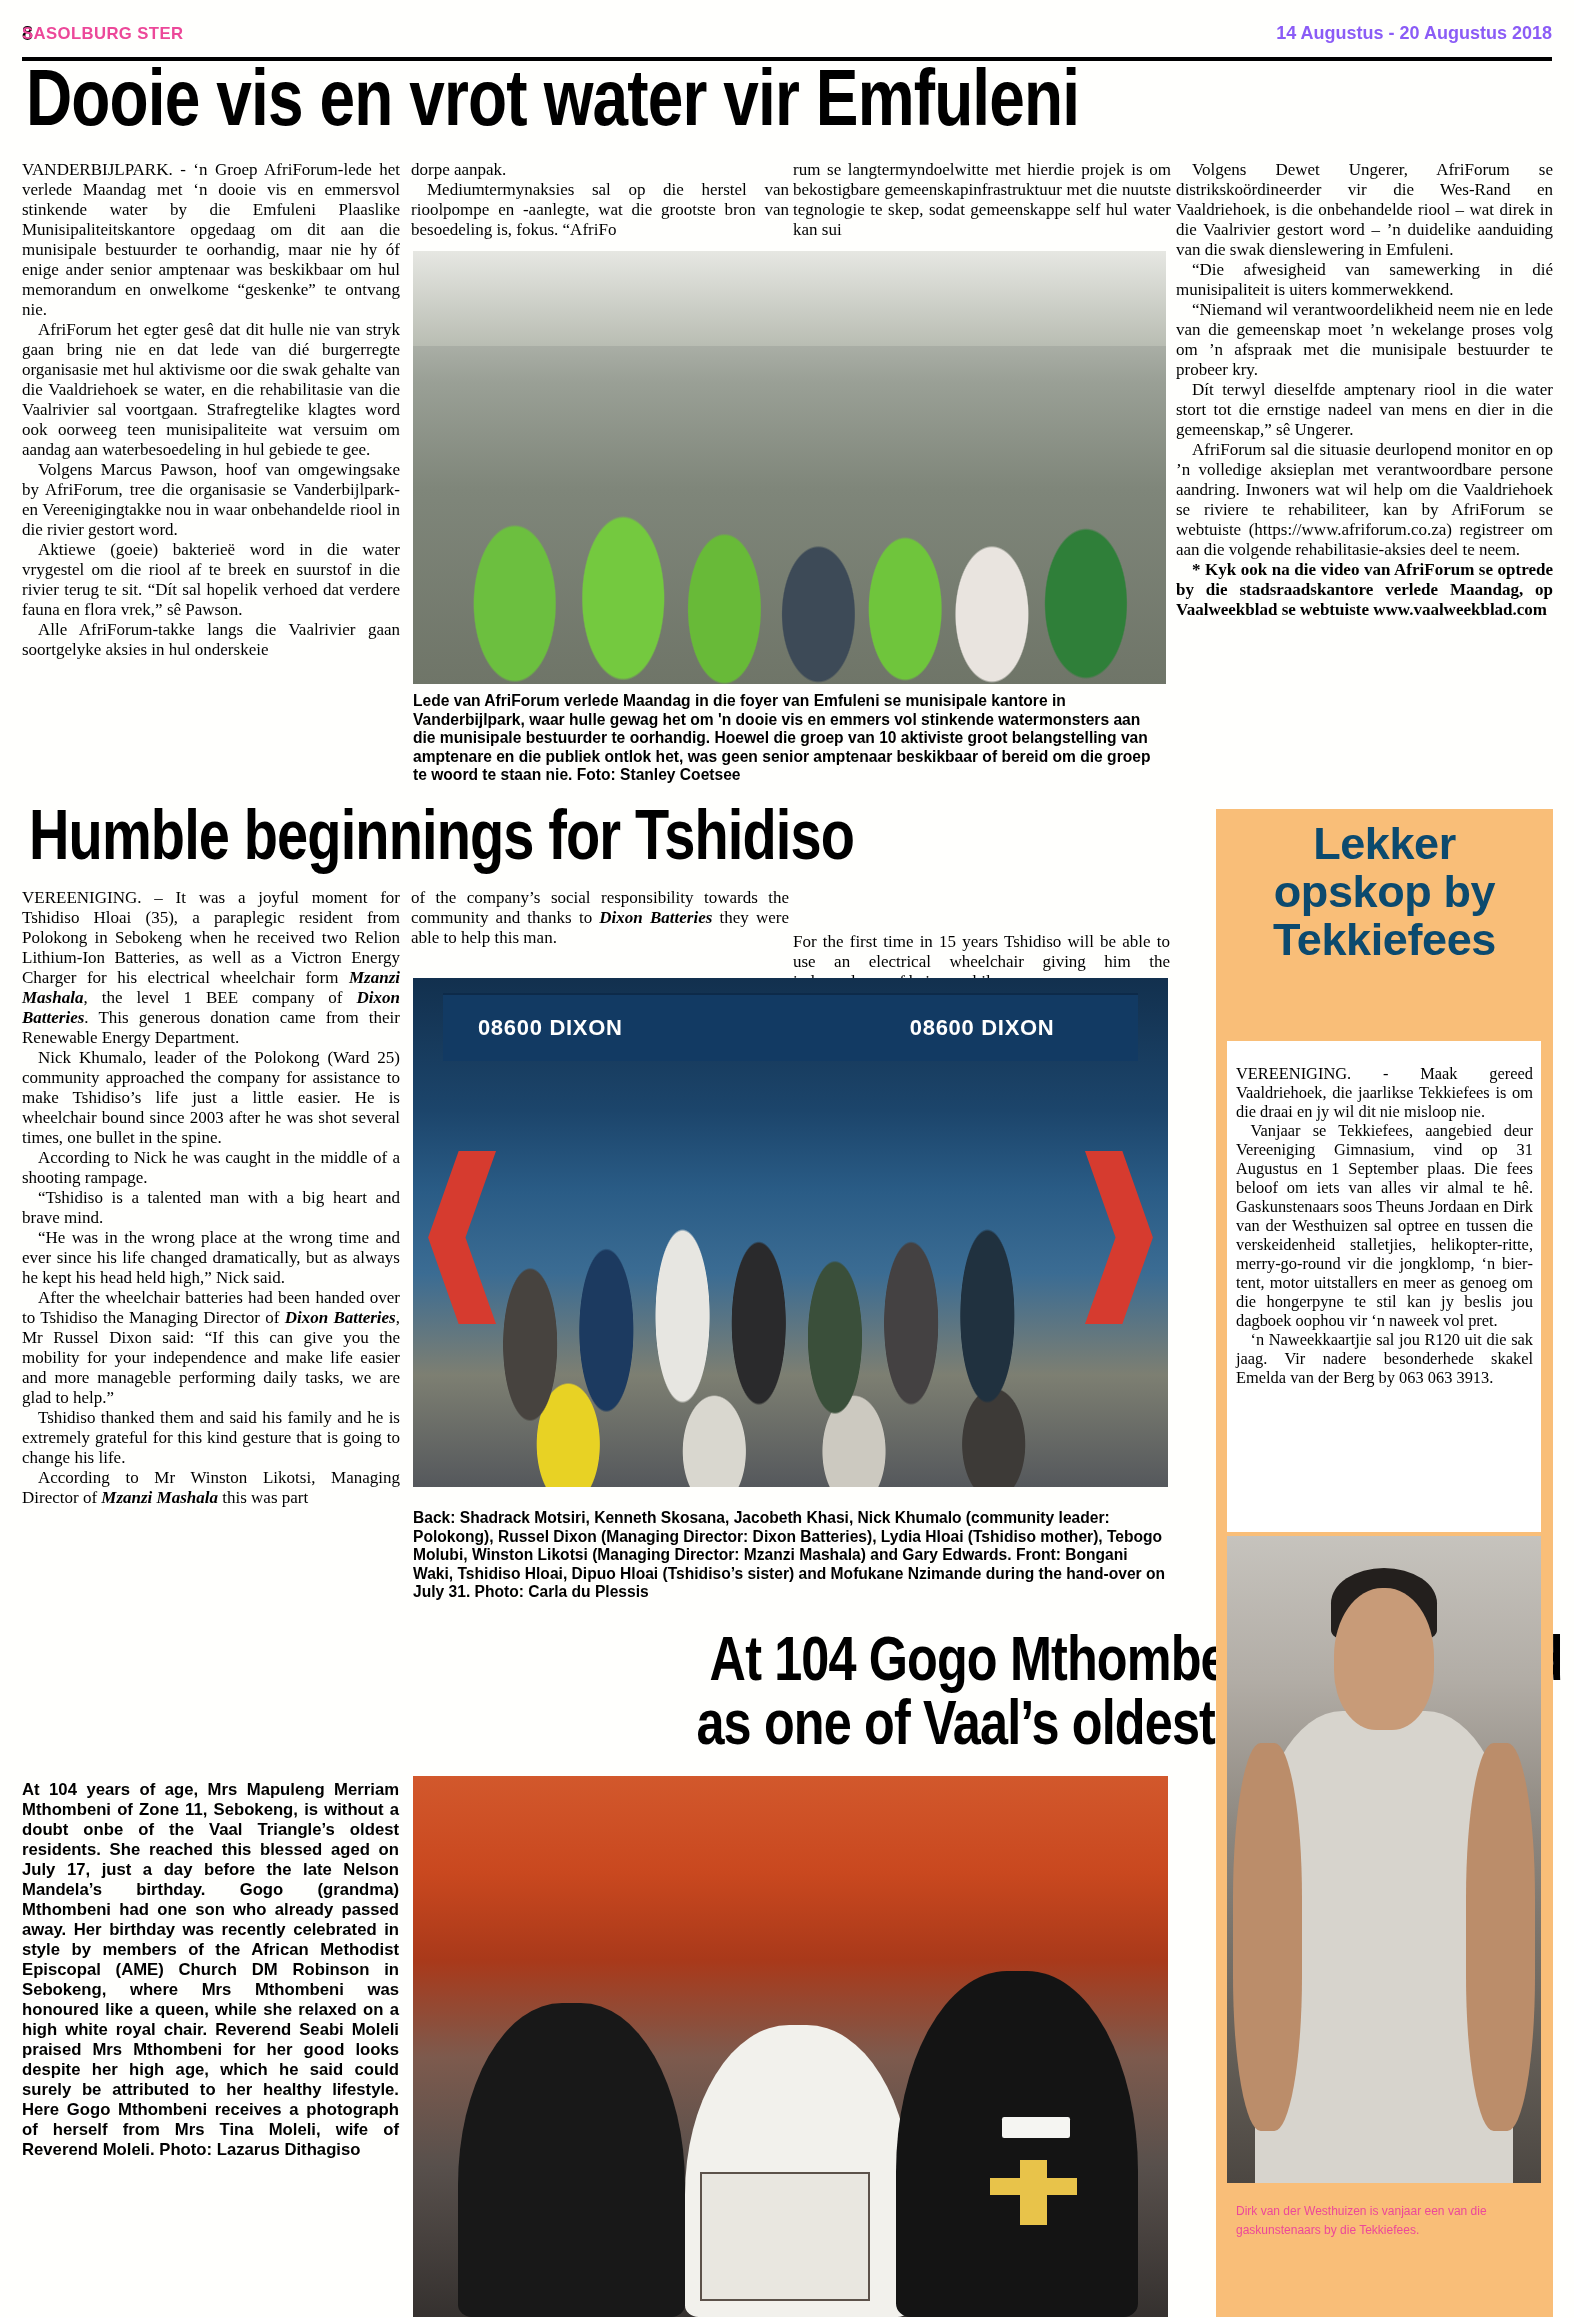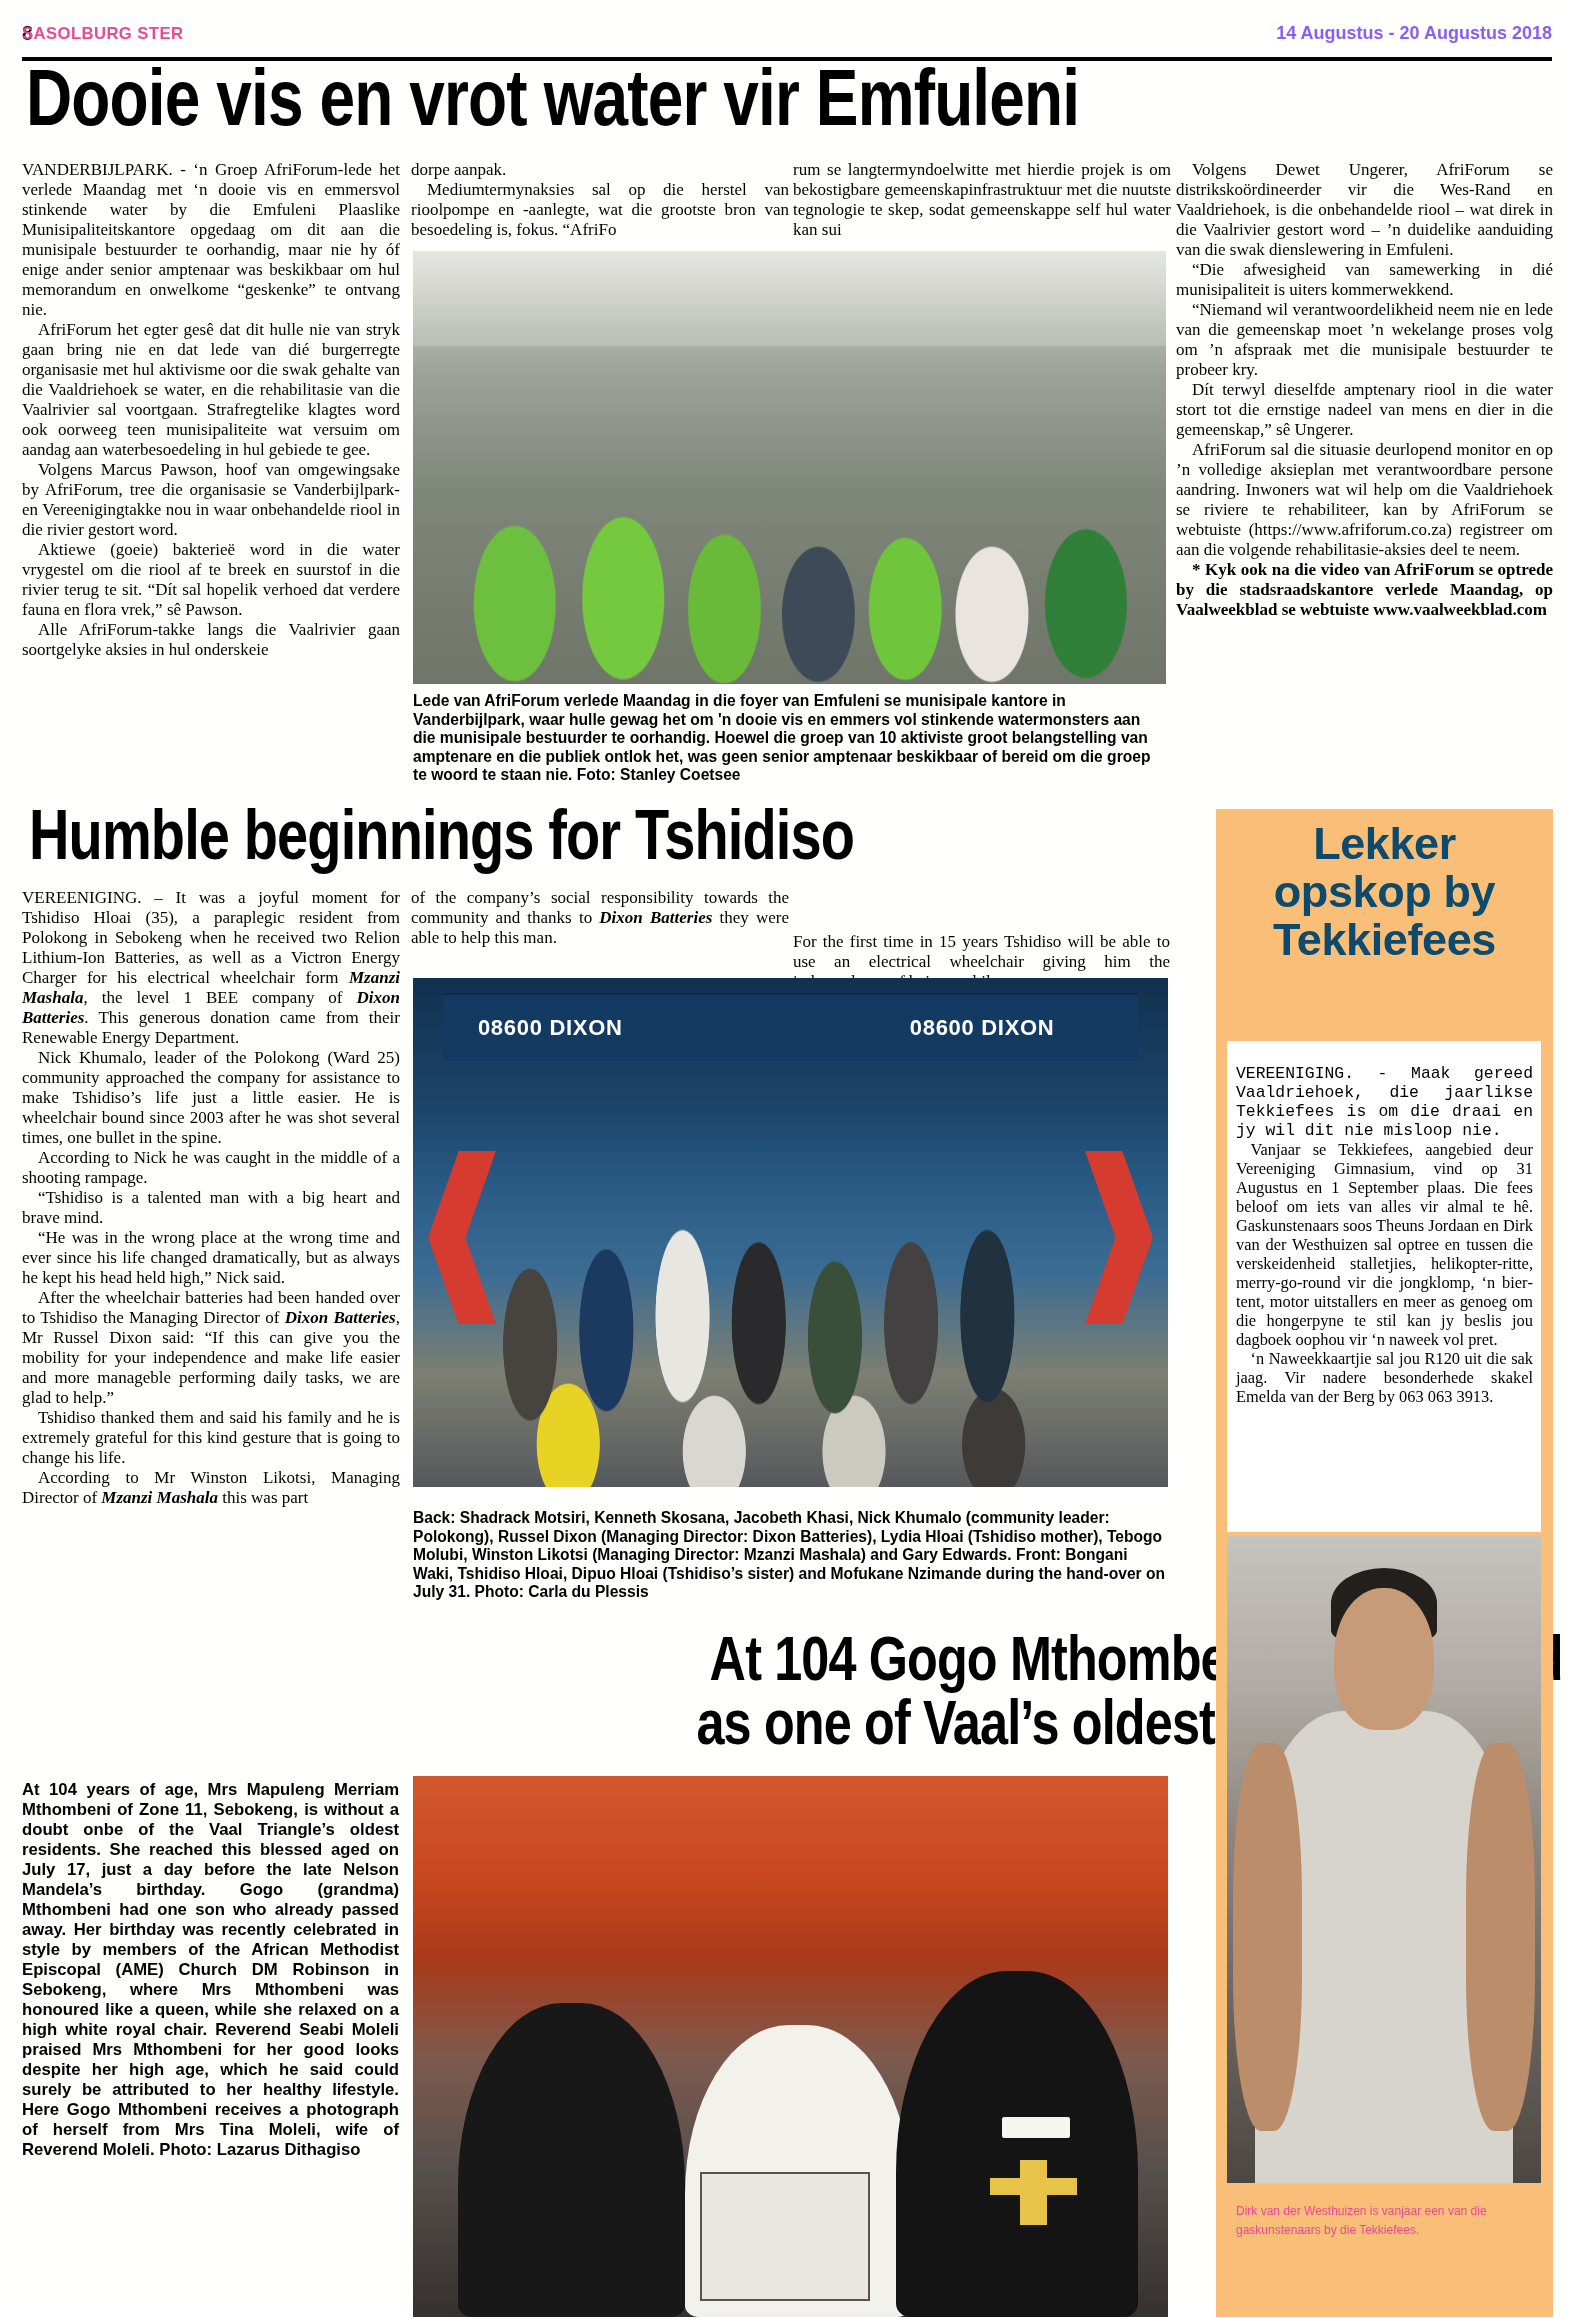--- a/index.html
+++ b/index.html
@@ -233,21 +233,21 @@
   }
   .sidebar-body {
     position: absolute;
     font-family: "Liberation Serif", serif;
     font-size: 16.4px;
     line-height: 19px;
     text-align: justify;
     color: #000;
   }
   .sidebar-body p { margin:0; text-indent: 14.5px; }
-  .sidebar-body p.first { text-indent: 0; font-family: Liberation Mono, monospace; }
+  .sidebar-body p.first { text-indent: 0; }
   .sidebar-cap {
     position: absolute;
     font-family: "Liberation Sans", sans-serif;
     font-weight: normal;
     font-size: 12px;
     line-height: 18.5px;
     color: #ec4899;
   }
 </style>
 </head>

